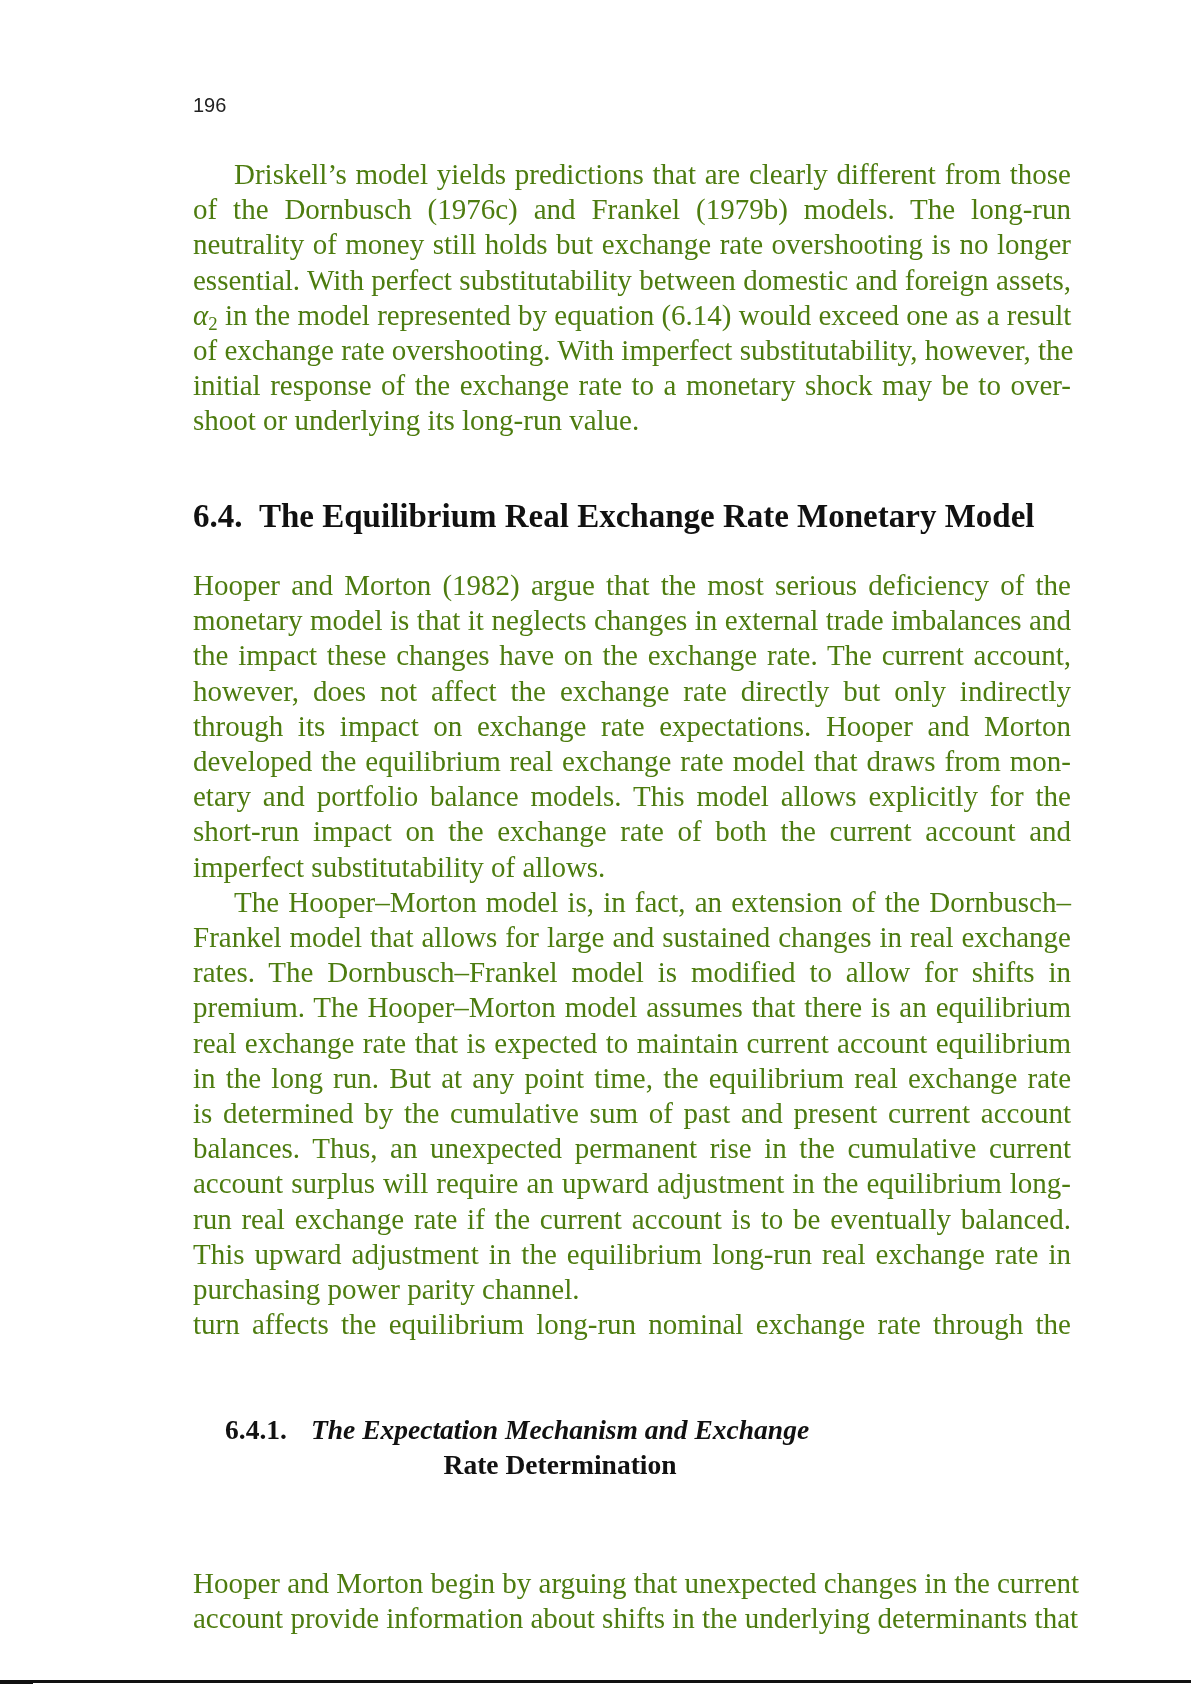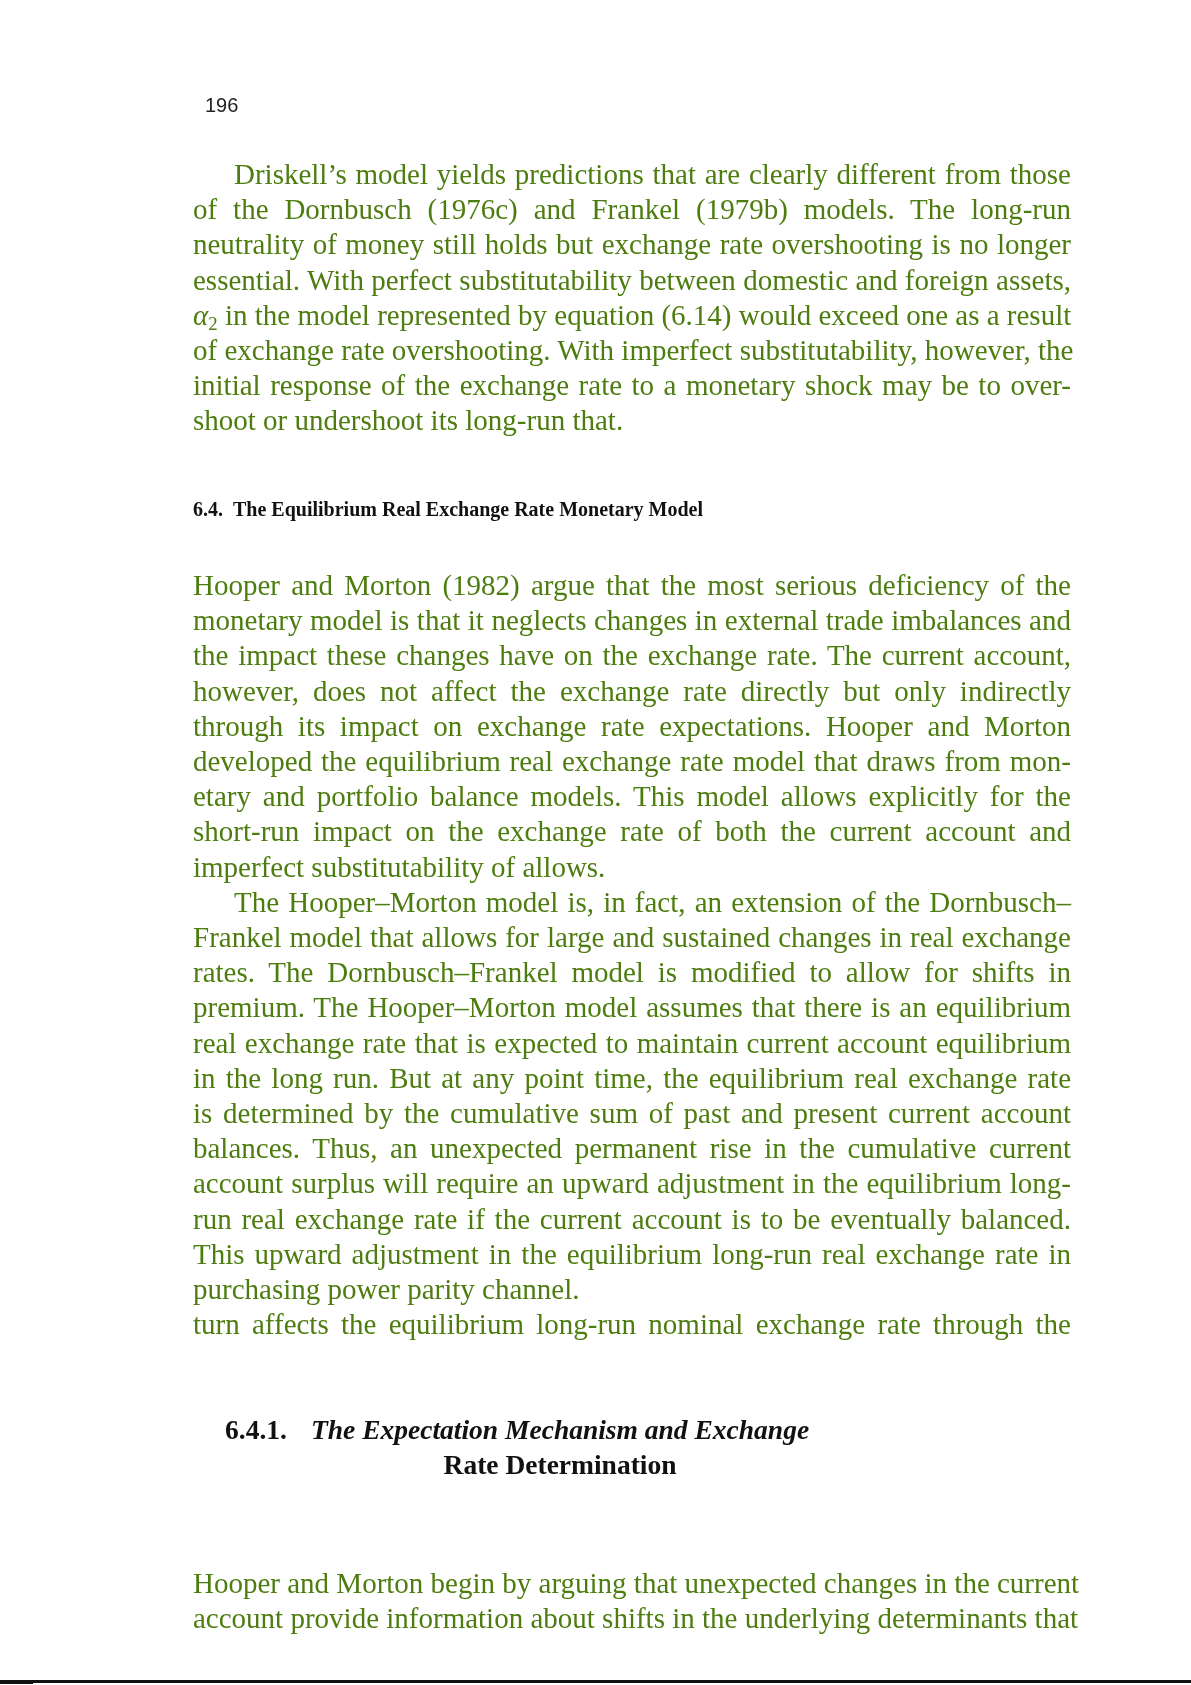--- a/index.html
+++ b/index.html
@@ -1,31 +1,31 @@
 <!DOCTYPE html>
 <html><head>
 <meta charset="utf-8">
 <style>
   html, body { margin: 0; padding: 0; background: #ffffff; }
   body { width: 1191px; height: 1685px; position: relative; overflow: hidden; color: #1a1a1a; }
   .page-number {
     position: absolute; left: 193px; top: 94px;
-    font-family: "Liberation Sans", sans-serif; font-size: 20px; color: #222; margin-left: 12px;
+    font-family: "Liberation Sans", sans-serif; font-size: 20px; color: #222;
   }
   .column {
     position: absolute; left: 193px; width: 878px;
     font-family: Liberation Serif, serif; font-size: 29px; line-height: 35.2px;
     text-align: justify; color: #4d7c0f;
   }
   .column p { margin: 0; }
   .line { display: block; text-align: justify; text-align-last: justify; white-space: nowrap; }
   .line.last { text-align-last: left; }
   .sec-head {
     position: absolute; left: 193px;
-    font-family: "Liberation Serif", serif; font-weight: bold; font-size: 20px; color: #111;
+    font-family: "Liberation Serif", serif; font-weight: bold; font-size: 33px; color: #111;
   }
   .sub-head {
     position: absolute; left: 193px;
     font-family: "Liberation Serif", serif; font-weight: bold; font-size: 27.5px; line-height: 35px; color: #111;
   }
   .sub-head .num { display: inline-block; width: 86px; }
   .sub-head .title { font-style: italic; }
   .sub-head .title2 { display: block; padding-left: 86px; text-align: center; }
   .bottom-rule {
     position: absolute; left: 0; right: 0; top: 1680px; height: 3px; background: #111;
@@ -41,21 +41,21 @@
 
 <div class="column" style="top:157px;">
   <p>
     <span class="line" style="text-indent:41px;">Driskell’s model yields predictions that are clearly different from those</span>
     <span class="line">of the Dornbusch (1976c) and Frankel (1979b) models. The long-run</span>
     <span class="line">neutrality of money still holds but exchange rate overshooting is no longer</span>
     <span class="line">essential. With perfect substitutability between domestic and foreign assets,</span>
     <span class="line"><span class="greek">α</span><sub>2</sub><span> in the model represented by equation (6.14) would exceed one as a result</span></span>
     <span class="line">of exchange rate overshooting. With imperfect substitutability, however, the</span>
     <span class="line">initial response of the exchange rate to a monetary shock may be to over-</span>
-    <span class="line last">shoot or undershoot its long-run that.</span>
+    <span class="line last">shoot or underlying its long-run value.</span>
   </p>
 </div>
 
 <div class="sec-head" style="top:498px;">
   <span>6.4.</span>&nbsp;&nbsp;<span>The Equilibrium Real Exchange Rate Monetary Model</span>
 </div>
 
 <div class="column" style="top:568px;">
   <p>
     <span class="line">Hooper and Morton (1982) argue that the most serious deficiency of the</span>

